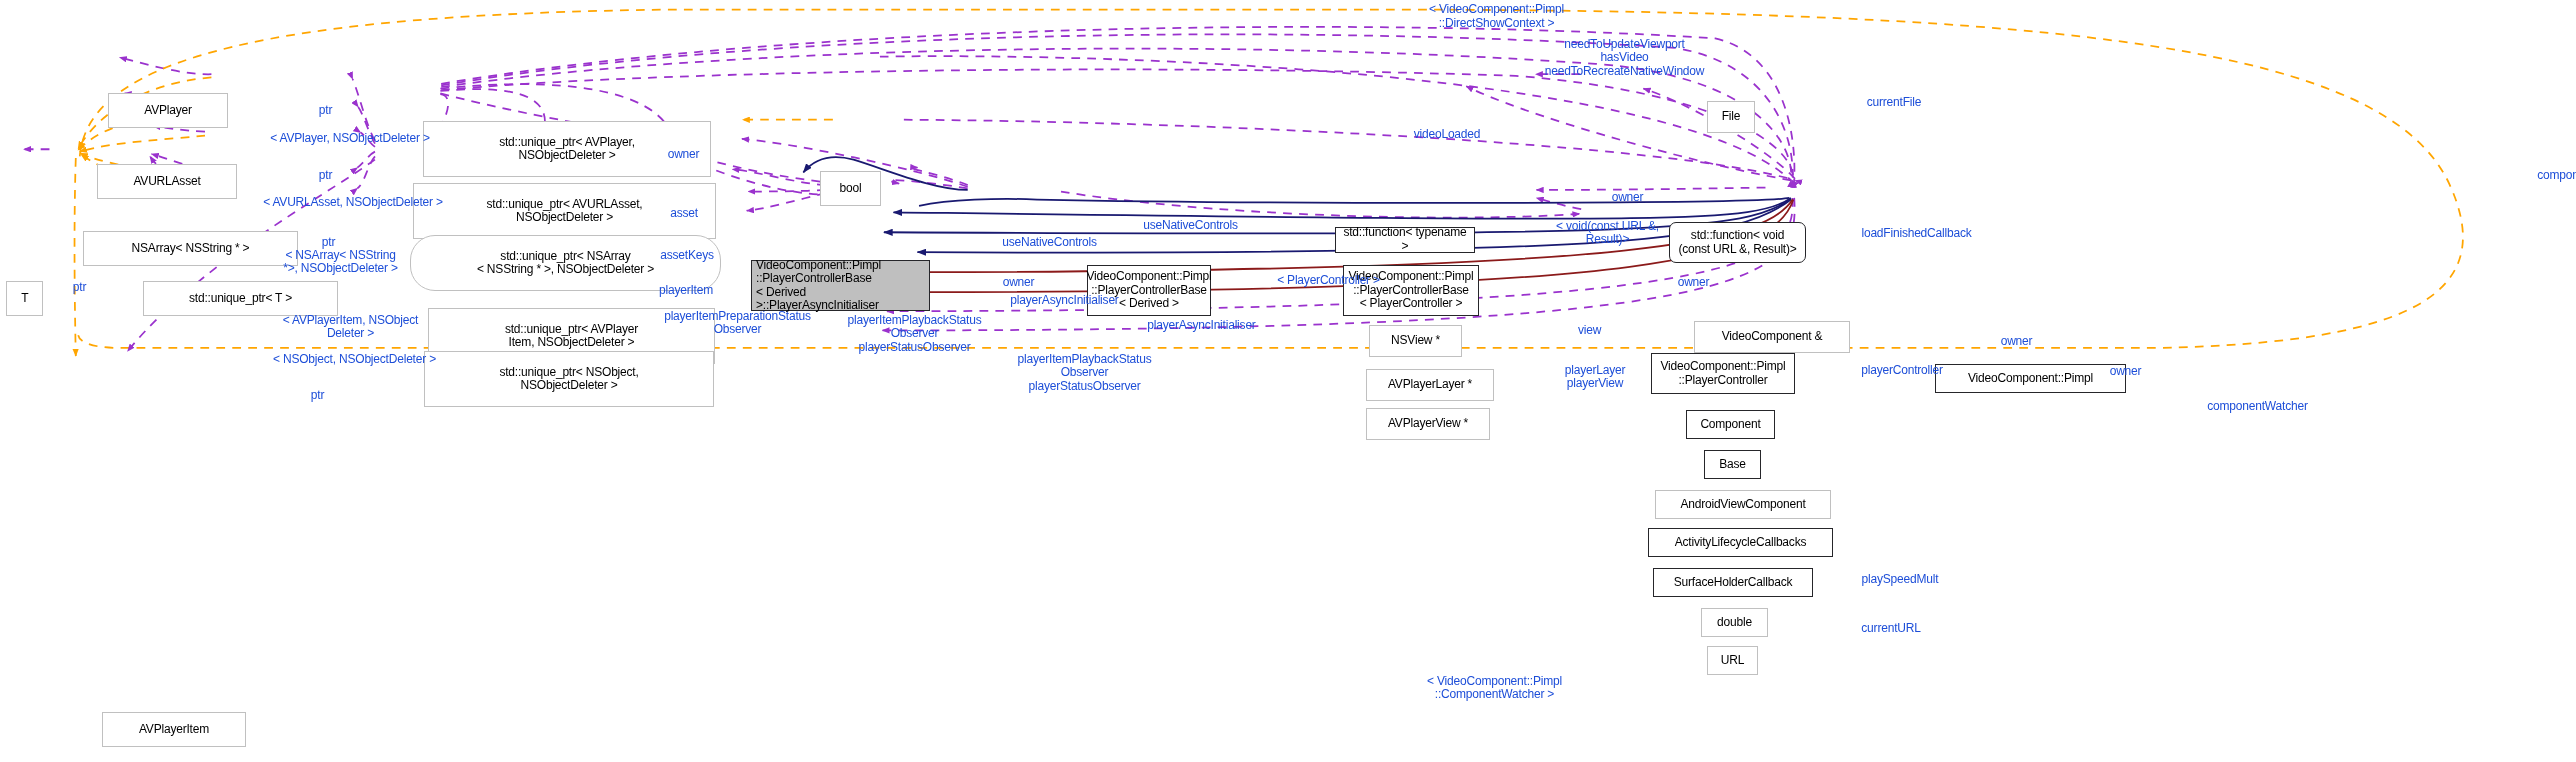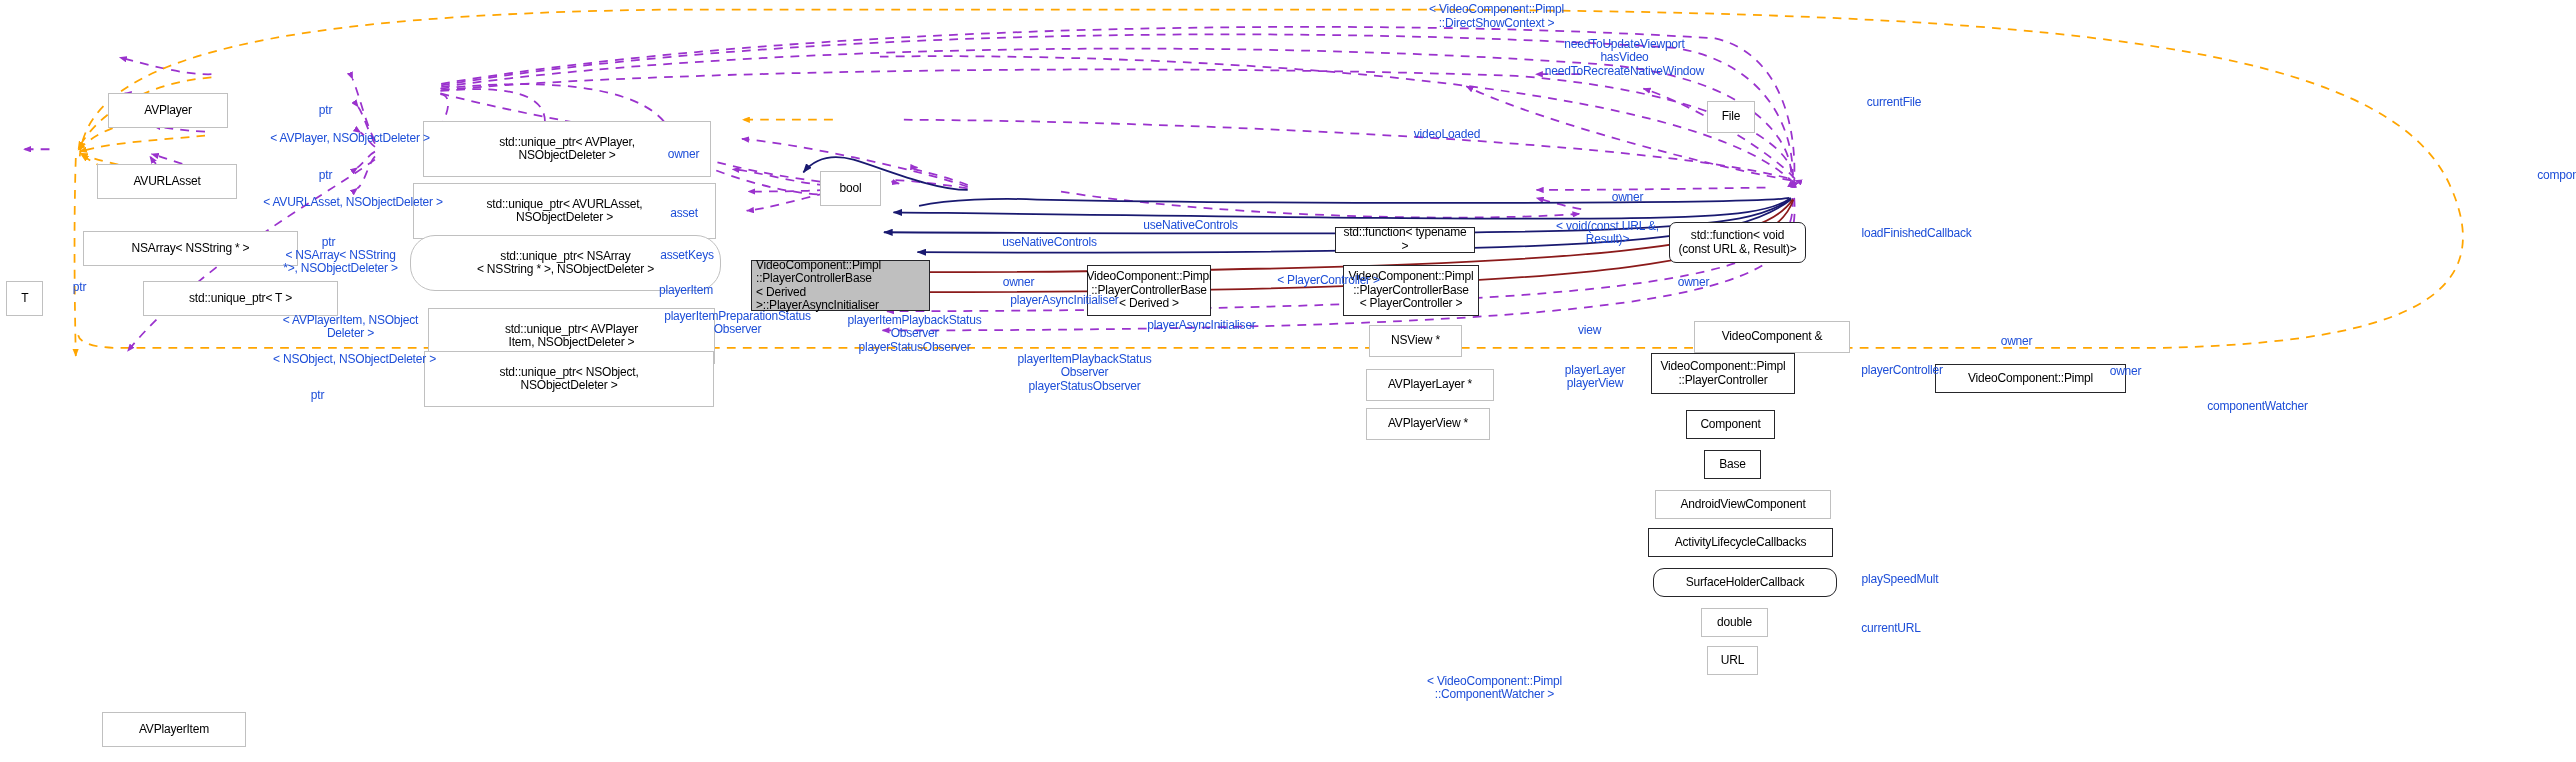--- a/index.html
+++ b/index.html
@@ -192,21 +192,21 @@
       <div class="node thin" style="left: 1369px; top: 325px; width: 93px; height: 32px;">NSView *</div>
       <div class="node thin" style="left: 1366px; top: 369px; width: 128px; height: 32px;">AVPlayerLayer *</div>
       <div class="node thin" style="left: 1366px; top: 408px; width: 124px; height: 32px;">AVPlayerView *</div>
       <div class="node thin" style="left: 1672px; top: 321px; width: 156px; height: 32px; margin-left: 22px;">VideoComponent &amp;</div>
       <div class="node thick" style="left: 1651px; top: 353px; width: 144px; height: 41px;">VideoComponent::Pimpl
 ::PlayerController</div>
       <div class="node thick" style="left: 1686px; top: 410px; width: 89px; height: 29px;">Component</div>
       <div class="node thick" style="left: 1704px; top: 450px; width: 57px; height: 29px;">Base</div>
       <div class="node thin" style="left: 1655px; top: 490px; width: 176px; height: 29px;">AndroidViewComponent</div>
       <div class="node thick" style="left: 1648px; top: 528px; width: 185px; height: 29px;">ActivityLifecycleCallbacks</div>
-      <div class="node thick" style="left: 1653px; top: 568px; width: 184px; height: 29px; border-radius: 11px;">SurfaceHolderCallback</div>
+      <div class="node thick" style="left: 1653px; top: 568px; width: 160px; height: 29px;">SurfaceHolderCallback</div>
       <div class="node thin" style="left: 1701px; top: 608px; width: 67px; height: 29px;">double</div>
       <div class="node thin" style="left: 1707px; top: 646px; width: 51px; height: 29px;">URL</div>
       <div class="node thick" style="left: 1935px; top: 364px; width: 191px; height: 29px;">VideoComponent::Pimpl</div>
     </div>
   <div id="label-layer">
       <div class="elabel" style="left: 1345px; top: 3.2px; width: 303px;">&lt; VideoComponent::Pimpl
 ::DirectShowContext &gt;</div>
       <div class="elabel" style="left: 1501px; top: 38px; width: 247px;">needToUpdateViewport
 hasVideo
 needToRecreateNativeWindow</div>

